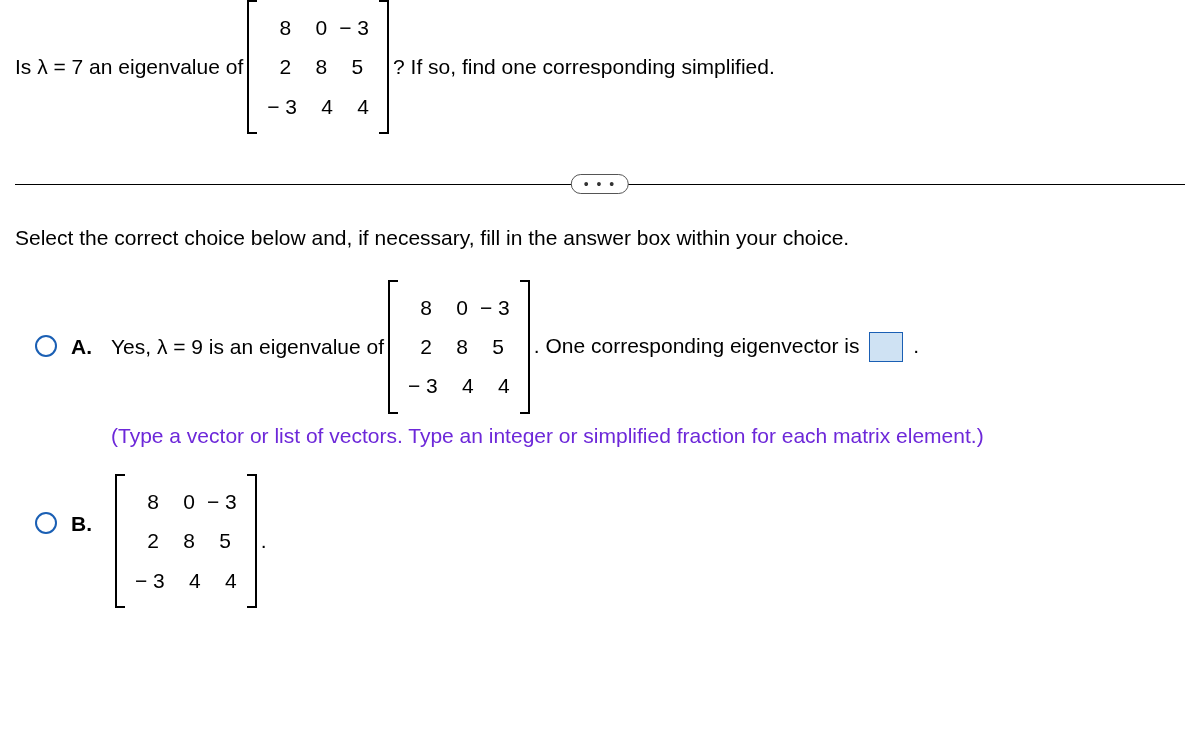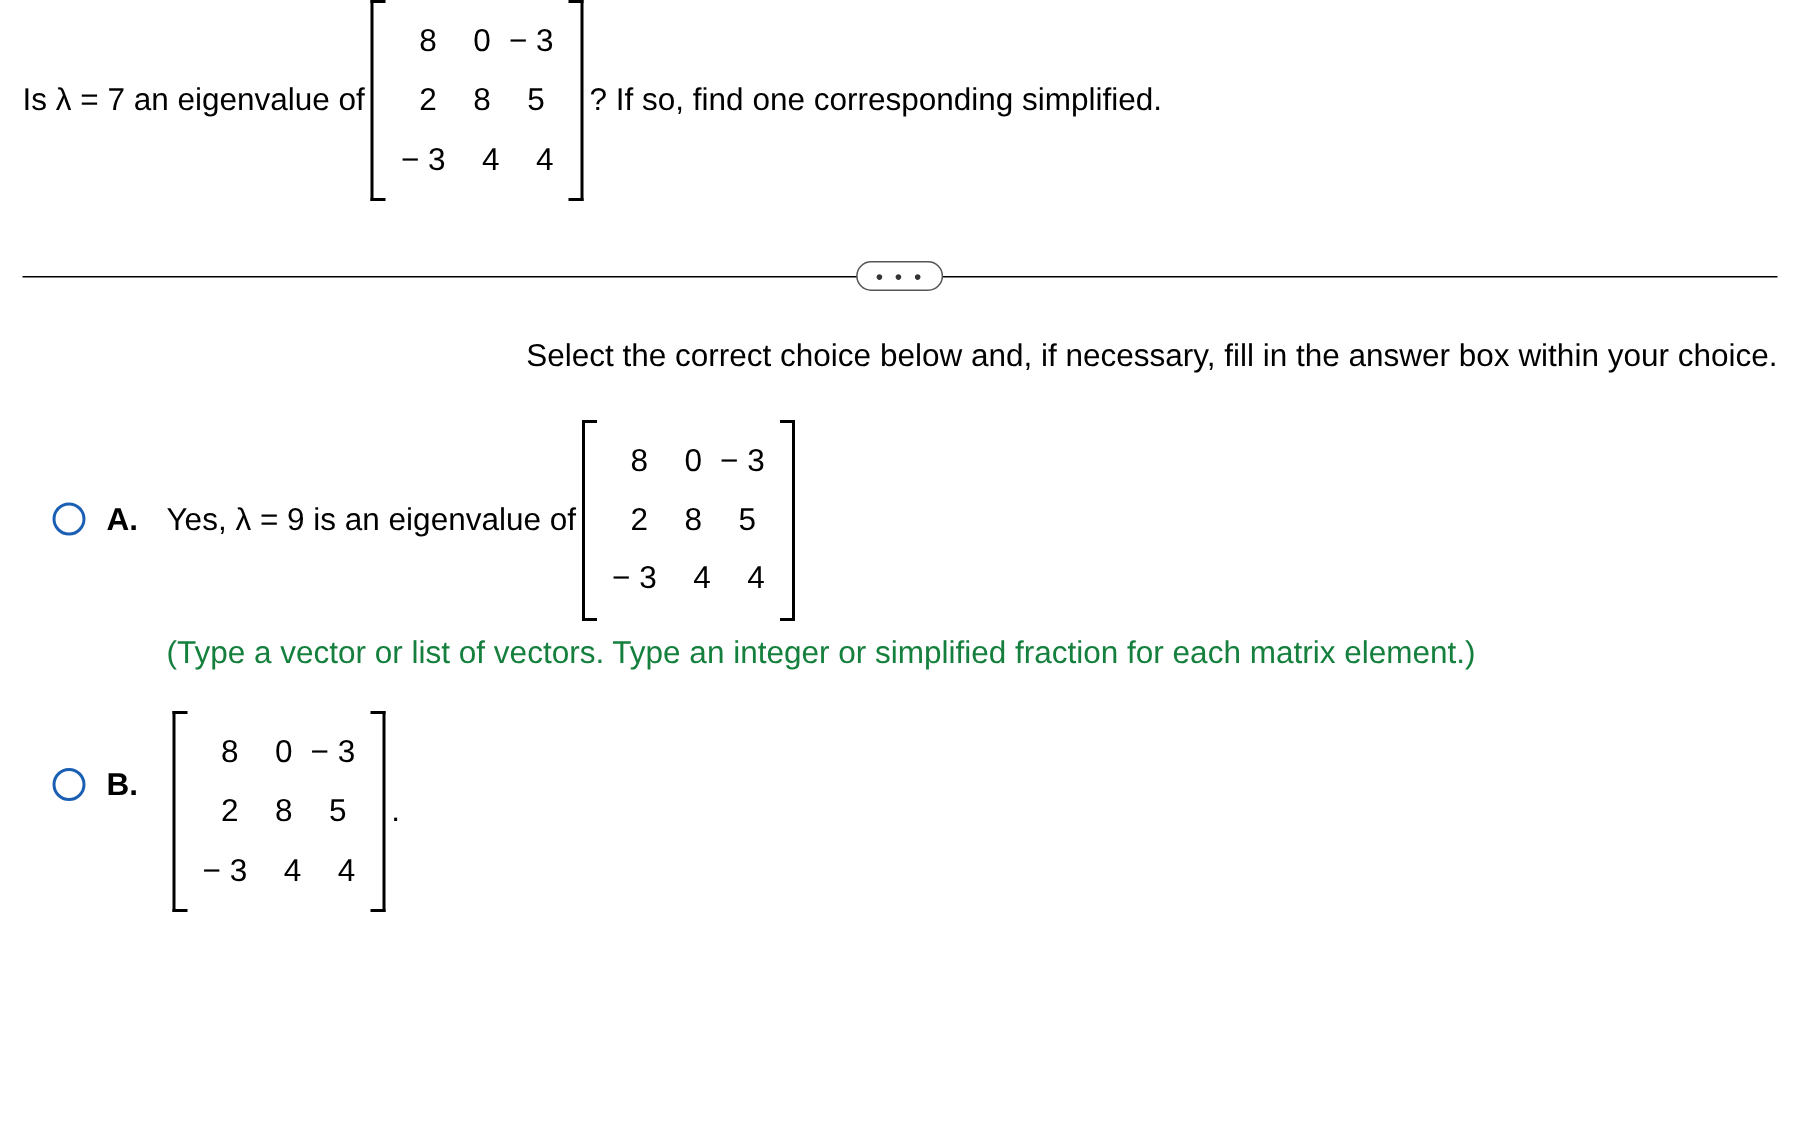--- a/index.html
+++ b/index.html
@@ -77,21 +77,20 @@
     background: #fff;
     border: 1px solid #555;
     border-radius: 12px;
     padding: 1px 12px;
     font-size: 14px;
     letter-spacing: 2px;
     color: #333;
   }
   .instruction {
     margin: 32px 0 30px 0;
-    text-align: right;
   }
   .choices {
     padding-left: 20px;
   }
   .choice {
     display: flex;
     align-items: flex-start;
     margin-bottom: 25px;
     gap: 14px;
   }
@@ -118,21 +117,21 @@
   }
   .choice-body {
     flex: 1;
   }
   .choice-line {
     display: flex;
     align-items: center;
     flex-wrap: wrap;
   }
   .hint {
-    color: #15803d;
+    color: #6d28d9;
     margin-top: 8px;
     line-height: 1.3;
   }
   .answer-box {
     display: inline-block;
     width: 32px;
     height: 28px;
     background: #cfe2f3;
     border: 1px solid #1a5fb4;
     margin: 0 4px;
@@ -201,20 +200,25 @@
                 <span class="matrix-cell">5</span>
               </span>
               <span class="matrix-row">
                 <span class="matrix-cell">− 3</span>
                 <span class="matrix-cell">4</span>
                 <span class="matrix-cell">4</span>
               </span>
             </span>
             <span class="bracket-right"></span>
           </span>
+          <span class="nowrap">
+            <span>. One corresponding eigenvector is</span>
+            <span class="answer-box ml"></span>
+            <span>.</span>
+          </span>
         </div>
         <div class="hint">(Type a vector or list of vectors. Type an integer or simplified fraction for each matrix element.)</div>
       </div>
     </div>
 
     <div class="choice choice-b">
       <span class="radio"></span>
       <span class="choice-label">B.</span>
       <div class="choice-body">
         <div class="choice-line">

